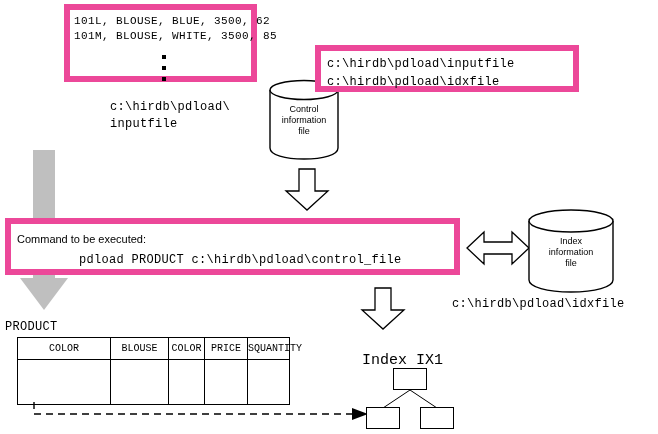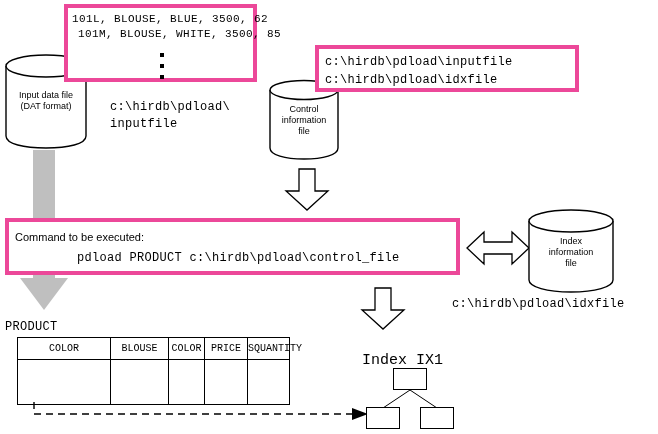--- a/index.html
+++ b/index.html
@@ -14,21 +14,21 @@
     height: 434px;
     background: #ffffff;
     overflow: hidden;
     font-family: "Liberation Sans", sans-serif;
     color: #000000;
   }
   .abs { position: absolute; }
 
   
   .box {
-    border: 4px solid #ec4899;
+    border: 6px solid #ec4899;
     background: #fff;
     box-sizing: border-box;
   }
 
   
   .mono {
     font-family: "Liberation Mono", "DejaVu Sans Mono", monospace;
     font-size: 11px;
     line-height: 15px;
     white-space: pre;
@@ -110,32 +110,24 @@
 <body>
 
 <div id="stage">
 
   <div class="abs" style="left:16px; top:150px; width:56px; height:170px;">
     <svg width="56" height="170" viewBox="0 0 56 170">
       <polygon points="17,0 39,0 39,128 52,128 28,160 4,128 17,128" fill="#bfbfbf"></polygon>
     </svg>
   </div>
 
-  <div class="cylinder" style="left:4px; top:52px; width:84px; height:98px;">
-    <svg width="84" height="98" viewBox="0 0 84 98">
-      <path d="M2,14 L2,84 C2,92 20,96 42,96 C64,96 82,92 82,84 L82,14" fill="#fff" stroke="#000" stroke-width="1.4"></path>
-      <ellipse cx="42" cy="14" rx="40" ry="11" fill="#fff" stroke="#000" stroke-width="1.4"></ellipse>
-    </svg>
-    <div class="cyl-text cyl-label" style="top:38px;">Input data file
-(DAT format)</div>
-  </div>
 
   <div class="box abs" style="left:64px; top:4px; width:193px; height:78px;">
     <div class="mono" style="position:absolute; left:4px; top:4px;">101L, BLOUSE, BLUE, 3500, 62</div>
-    <div class="mono" style="position:absolute; left:4px; top:19px;margin-left:6px;">101M, BLOUSE, WHITE, 3500, 85</div>
+    <div class="mono" style="position:absolute; left:4px; top:19px;">101M, BLOUSE, WHITE, 3500, 85</div>
     <div class="vdots" style="left:92px; top:45px;">
       <i></i>
         <i></i>
         <i></i>
     </div>
   </div>
 
   <div class="abs" style="left:104px; top:99px;margin-left:6px;">
     <div class="mono-lg">c:\hirdb\pdload\</div>
     <div class="mono-lg">inputfile</div>

